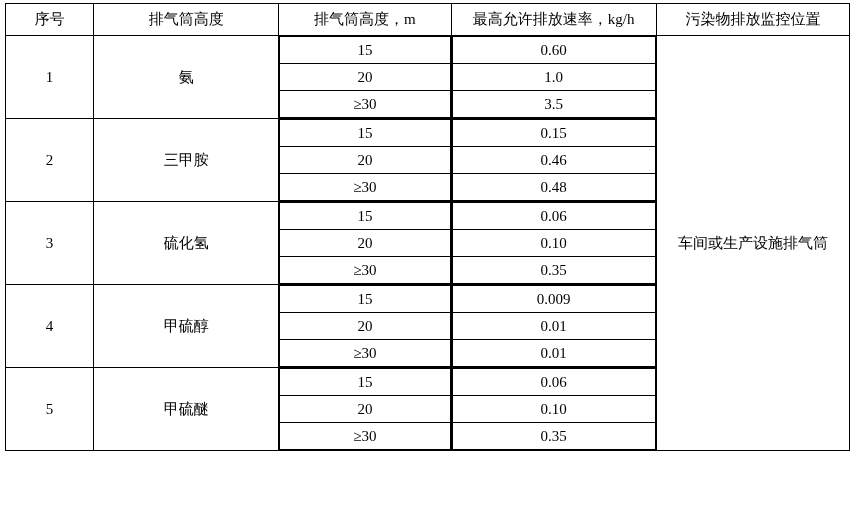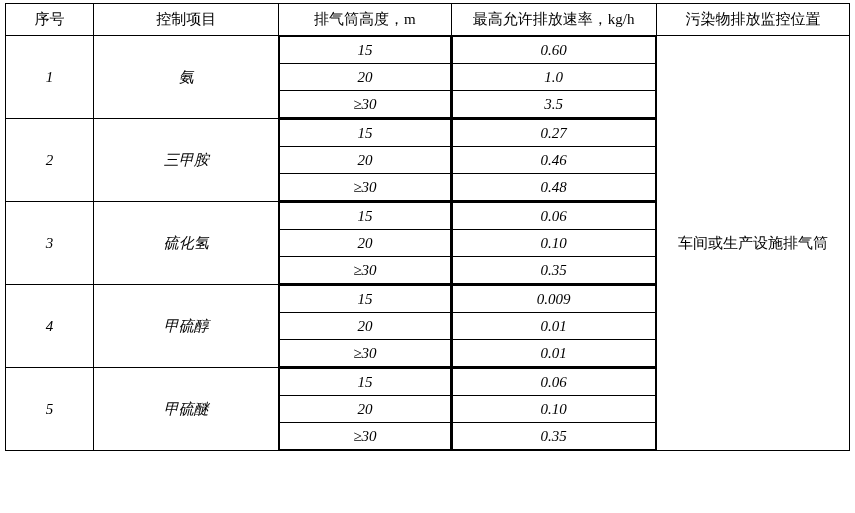--- a/index.html
+++ b/index.html
@@ -40,21 +40,20 @@
     font-size: 15px;
   }
   .col-no     { width: 88px; }
   .col-item   { width: 185px; }
   .col-height { width: 172px; }
   .col-rate   { width: 205px; }
   .col-loc    { width: 193px; }
 
   .grp-cell {
     height: 78px;
-    font-style: italic;
   }
   .sub-table {
     border-collapse: collapse;
     width: 100%;
     table-layout: fixed;
   }
   .sub-table td {
     border: none;
     height: 26px;
     line-height: 26px;
@@ -77,21 +76,21 @@
     <colgroup>
       <col class="col-no">
       <col class="col-item">
       <col class="col-height">
       <col class="col-rate">
       <col class="col-loc">
     </colgroup>
     <thead>
       <tr>
         <td>序号</td>
-        <td>控制项目</td>
+        <td>排气筒高度</td>
         <td>排气筒高度，m</td>
         <td>最高允许排放速率，kg/h</td>
         <td>污染物排放监控位置</td>
       </tr>
     </thead>
     <tbody>
       <tr>
         <td class="grp-cell">1</td>
         <td class="grp-cell">氨</td>
         <td class="grp-cell nopad">
@@ -142,21 +141,21 @@
             <tr>
                   <td>≥30</td>
                 </tr>
           </tbody>
             </table>
         </td>
         <td class="grp-cell nopad">
           <table class="sub-table">
             <tbody>
                 <tr>
-                  <td>0.27</td>
+                  <td>0.15</td>
                 </tr>
             <tr>
                   <td>0.46</td>
                 </tr>
             <tr>
                   <td>0.48</td>
                 </tr>
           </tbody>
             </table>
         </td>

